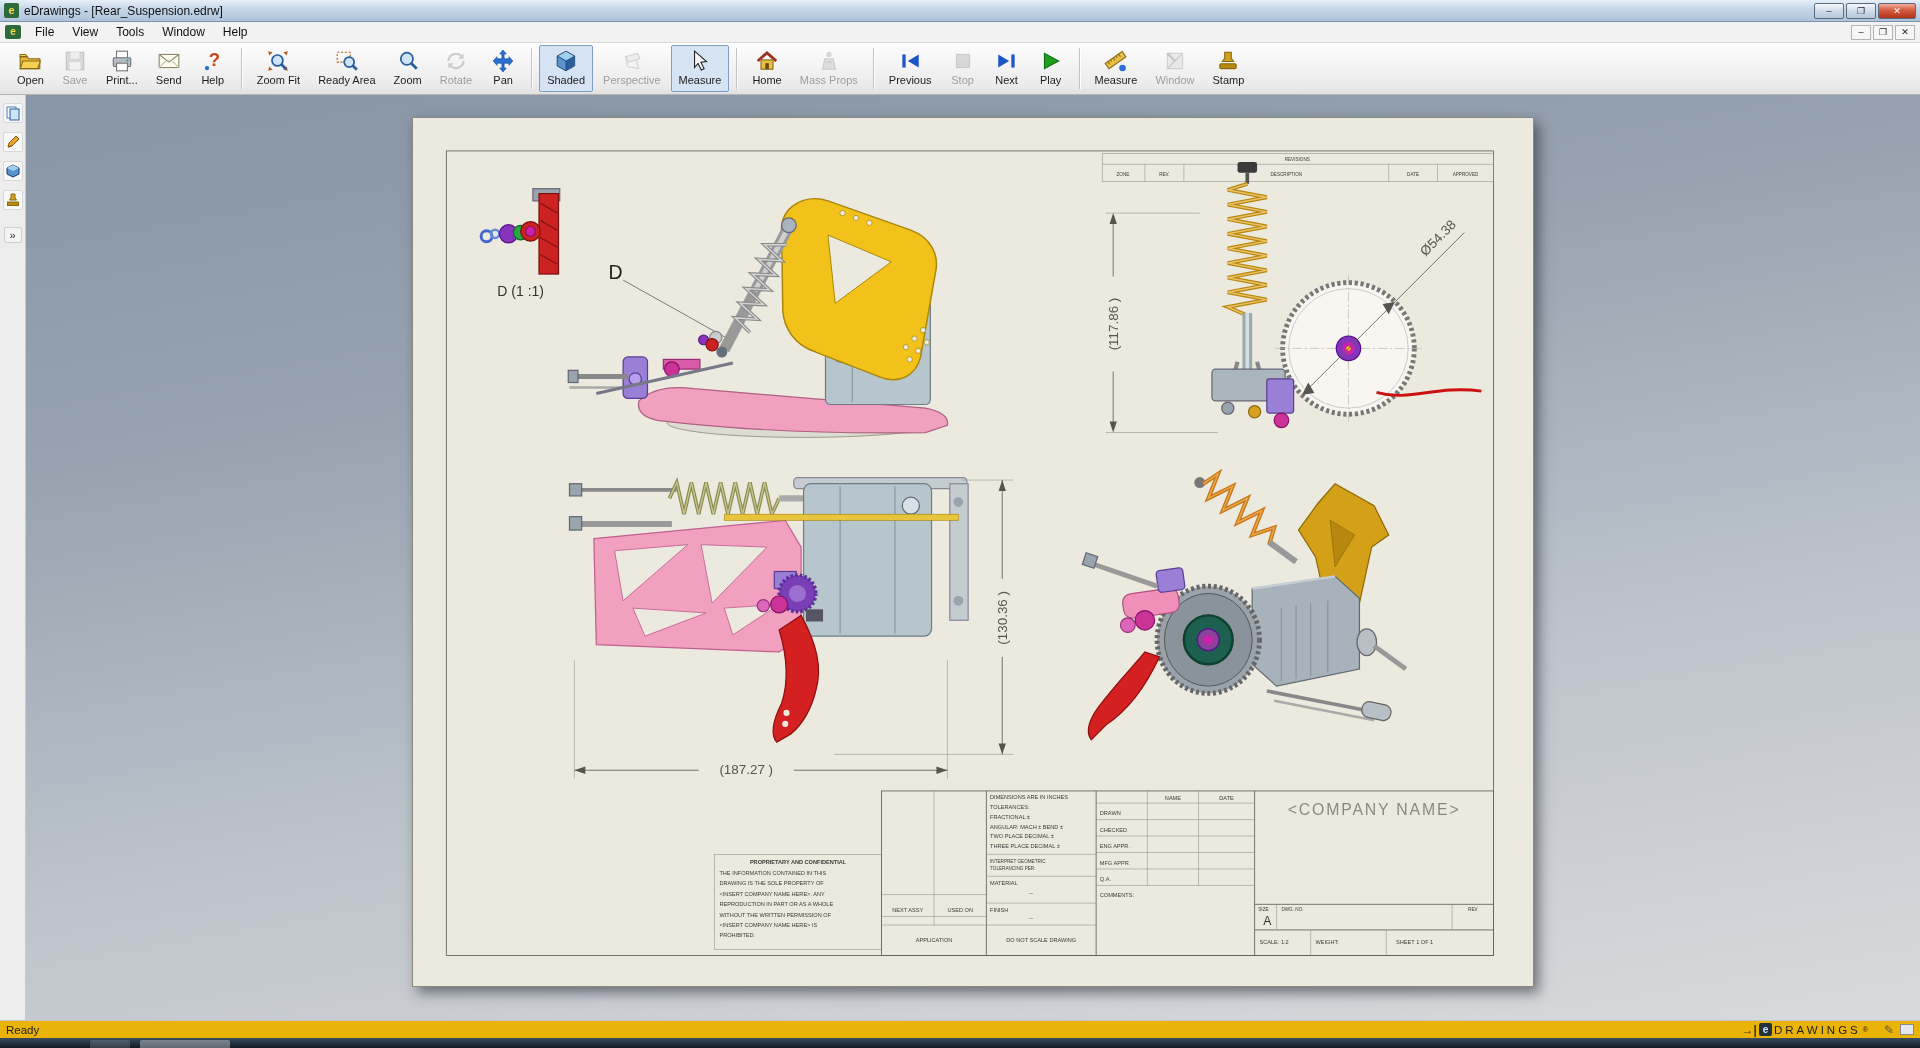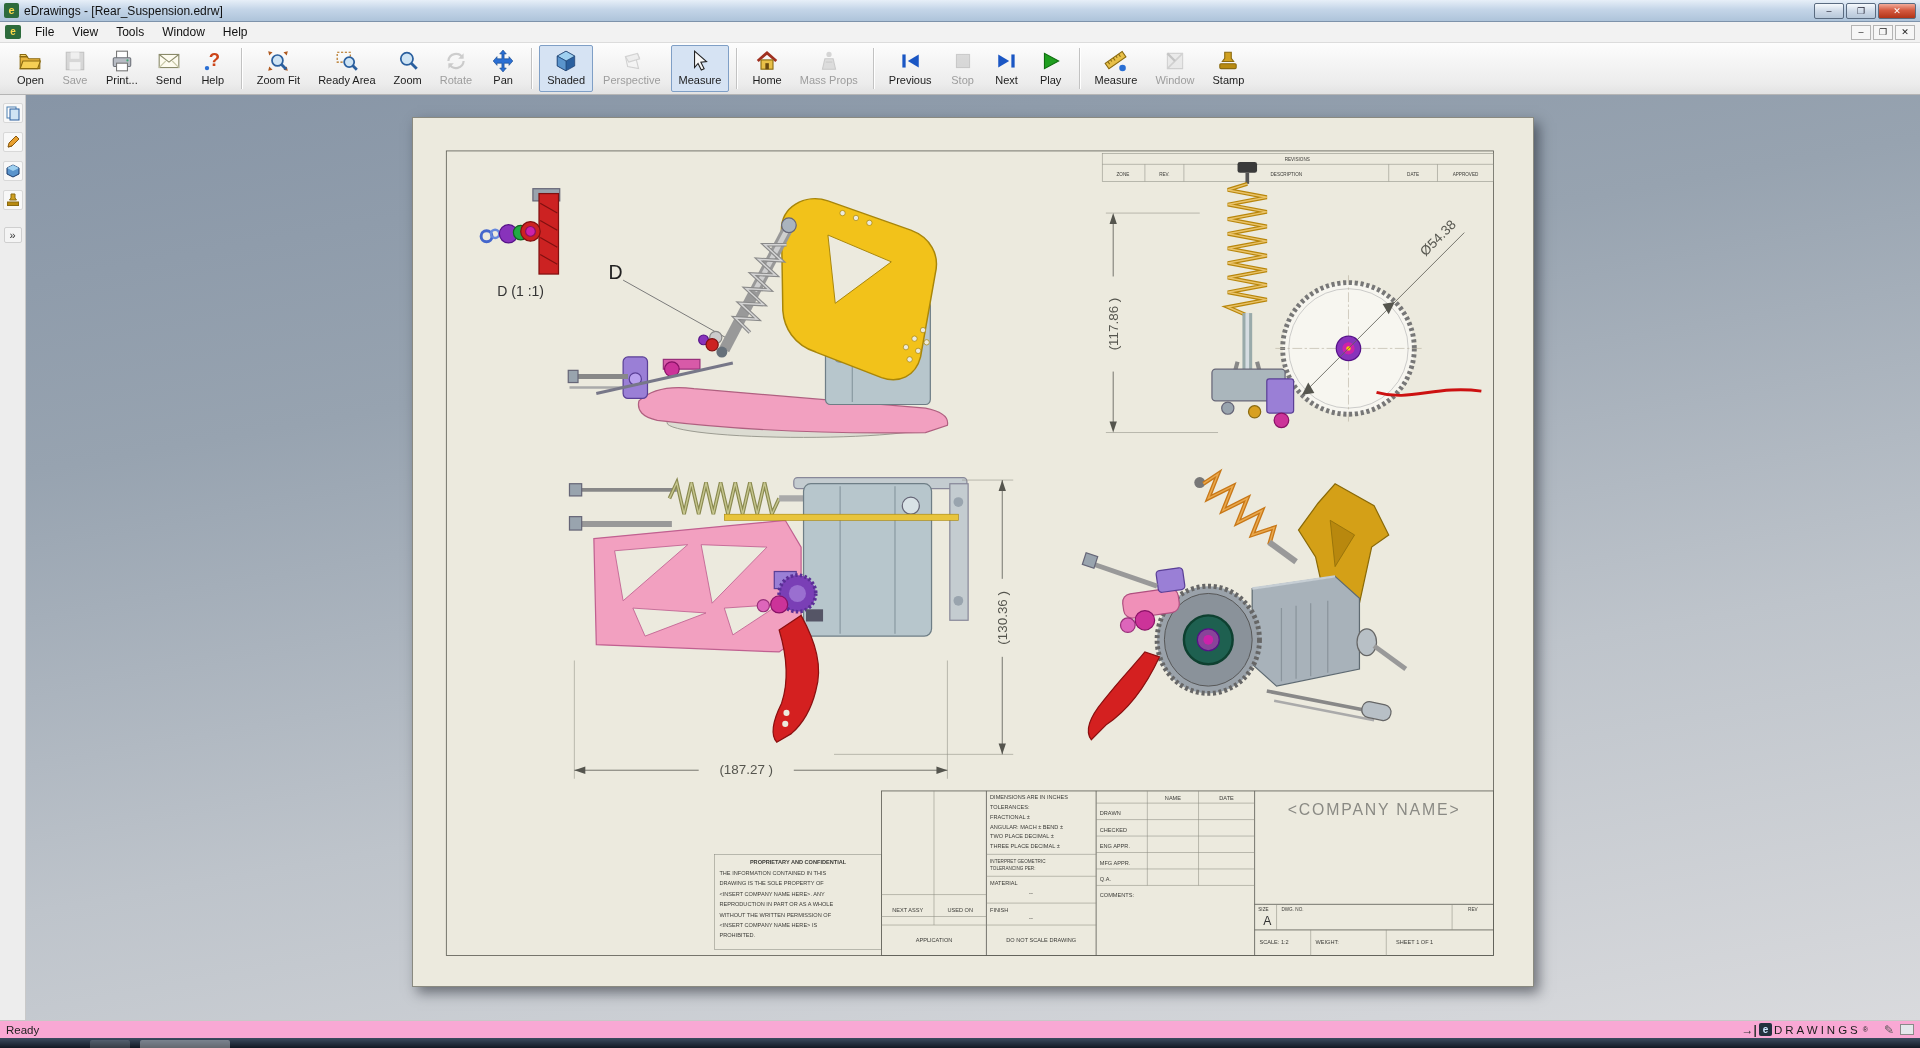--- a/index.html
+++ b/index.html
@@ -59,21 +59,21 @@
     box-shadow:5px 6px 12px rgba(15,20,30,.5); }
   .sheet svg { width:100%; height:100%; display:block; }
   svg text { font-family:"Liberation Sans",sans-serif; }
   .dimtxt { fill:#55554e; font-size:11px; }
   .tiny  { fill:#3c3c38; font-size:4.6px; }
   .tiny2 { fill:#3c3c38; font-size:3.8px; }
   .tbl  { stroke:#62625a; stroke-width:.7; fill:none; }
   .tbl2 { stroke:#8d8d83; stroke-width:.45; fill:none; }
 
   
-  .statusbar { height:18px; flex:0 0 18px; display:flex; align-items:center; background:#f9a8d4;
+  .statusbar { height:18px; flex:0 0 18px; display:flex; align-items:center; background:#eab308;
     border-top:1px solid #c8c8c8; font-size:11.5px; color:#222; padding:0 6px; }
   .statusbar .spacer { flex:1; }
   .ed-logo { display:flex; align-items:center; gap:2px; margin-right:10px; }
   .ed-logo .arrow { font-weight:bold; color:#333; font-size:12px; }
   .ed-logo .ebox { width:13px; height:13px; background:#23313f; color:#cfe6ff; font-weight:bold;
     font-size:10px; line-height:13px; text-align:center; border-radius:2px; }
   .ed-logo .brand { font-weight:normal; letter-spacing:3px; font-size:11.5px; color:#1d1d1d; }
   .ed-logo .reg { font-size:7px; vertical-align:super; color:#1d1d1d; }
   .sb-ico { font-size:12px; color:#555; margin-left:6px; }
   .sb-box { width:14px; height:11px; border:1px solid #8a8a8a; background:#e4e8ec; margin-left:6px; }

